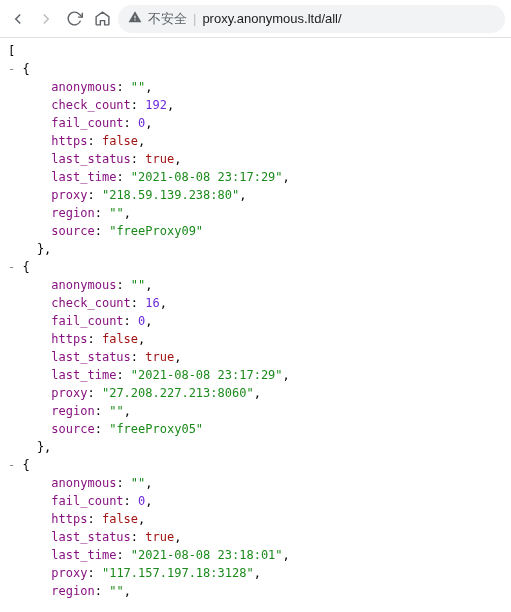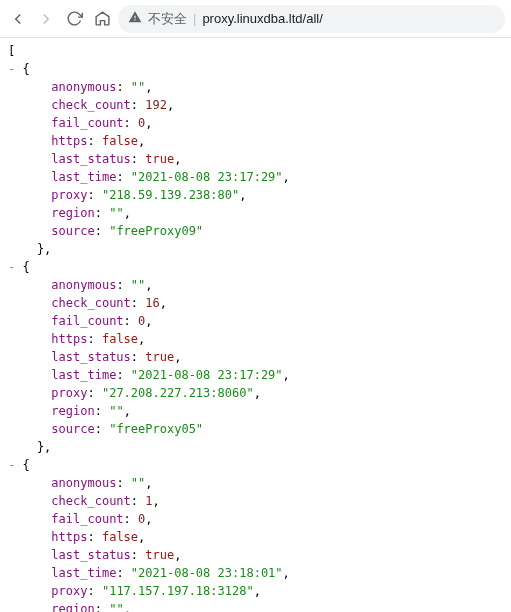--- a/index.html
+++ b/index.html
@@ -50,21 +50,21 @@
   .content {
     padding: 4px 8px 8px 8px;
     line-height: 1.5;
     font-family: Consolas, Monaco, monospace;
   }
   .ln { white-space: pre; }
   .i2 { padding-left: 4ch; }
   .i3 { padding-left: 6ch; }
   .key { color: #881280; font-weight: normal; }
   .str { color: #1a8a1a; }
-  .num { color: #7f1d1d; }
+  .num { color: #6d28d9; }
   .bool { color: #a31515; }
   .p { color: #000; }
   .tog { color: #888; display:inline-block; width: 1ch; margin-left:-2ch; margin-right:1ch; }
   .i1row { padding-left: 2ch; }
 </style>
 </head>
 <body>
 
 <div class="toolbar">
   <div class="navbtn">
@@ -89,21 +89,21 @@
       </svg>
   </div>
   <div class="addr">
     <span>
       <svg width="14" height="14" viewBox="0 0 24 24" fill="#5f6368">
           <path d="M1 21h22L12 2 1 21zm12-3h-2v-2h2v2zm0-4h-2v-4h2v4z"></path>
         </svg>
     </span>
     <span class="insecure-lbl">不安全</span>
     <span class="divider">|</span>
-    <span>proxy.linuxdba.ltd/all/</span>
+    <span>proxy.anonymous.ltd/all/</span>
   </div>
 </div>
 
 <div class="content" id="content">
     <div class="ln "><span class="p">[</span></div>
     <div class="ln i1row"><span class="tog">-</span><span class="p">{</span></div>
     <div class="ln i3"><span class="key">anonymous</span><span class="p">:</span> <span class="str">""</span><span class="p">,</span></div>
     <div class="ln i3"><span class="key">check_count</span><span class="p">:</span> <span class="num">192</span><span class="p">,</span></div>
     <div class="ln i3"><span class="key">fail_count</span><span class="p">:</span> <span class="num">0</span><span class="p">,</span></div>
     <div class="ln i3"><span class="key">https</span><span class="p">:</span> <span class="bool">false</span><span class="p">,</span></div>
@@ -119,20 +119,19 @@
     <div class="ln i3"><span class="key">fail_count</span><span class="p">:</span> <span class="num">0</span><span class="p">,</span></div>
     <div class="ln i3"><span class="key">https</span><span class="p">:</span> <span class="bool">false</span><span class="p">,</span></div>
     <div class="ln i3"><span class="key">last_status</span><span class="p">:</span> <span class="bool">true</span><span class="p">,</span></div>
     <div class="ln i3"><span class="key">last_time</span><span class="p">:</span> <span class="str">"2021-08-08 23:17:29"</span><span class="p">,</span></div>
     <div class="ln i3"><span class="key">proxy</span><span class="p">:</span> <span class="str">"27.208.227.213:8060"</span><span class="p">,</span></div>
     <div class="ln i3"><span class="key">region</span><span class="p">:</span> <span class="str">""</span><span class="p">,</span></div>
     <div class="ln i3"><span class="key">source</span><span class="p">:</span> <span class="str">"freeProxy05"</span></div>
     <div class="ln i2"><span class="p">},</span></div>
     <div class="ln i1row"><span class="tog">-</span><span class="p">{</span></div>
     <div class="ln i3"><span class="key">anonymous</span><span class="p">:</span> <span class="str">""</span><span class="p">,</span></div>
-    <div class="ln i3"><span class="key">check_count</span><span class="p">:</span> <span class="num">1</span><span class="p">,</span></div>
     <div class="ln i3"><span class="key">fail_count</span><span class="p">:</span> <span class="num">0</span><span class="p">,</span></div>
     <div class="ln i3"><span class="key">https</span><span class="p">:</span> <span class="bool">false</span><span class="p">,</span></div>
     <div class="ln i3"><span class="key">last_status</span><span class="p">:</span> <span class="bool">true</span><span class="p">,</span></div>
     <div class="ln i3"><span class="key">last_time</span><span class="p">:</span> <span class="str">"2021-08-08 23:18:01"</span><span class="p">,</span></div>
     <div class="ln i3"><span class="key">proxy</span><span class="p">:</span> <span class="str">"117.157.197.18:3128"</span><span class="p">,</span></div>
     <div class="ln i3"><span class="key">region</span><span class="p">:</span> <span class="str">""</span><span class="p">,</span></div>
   </div>
 
 </body></html>

